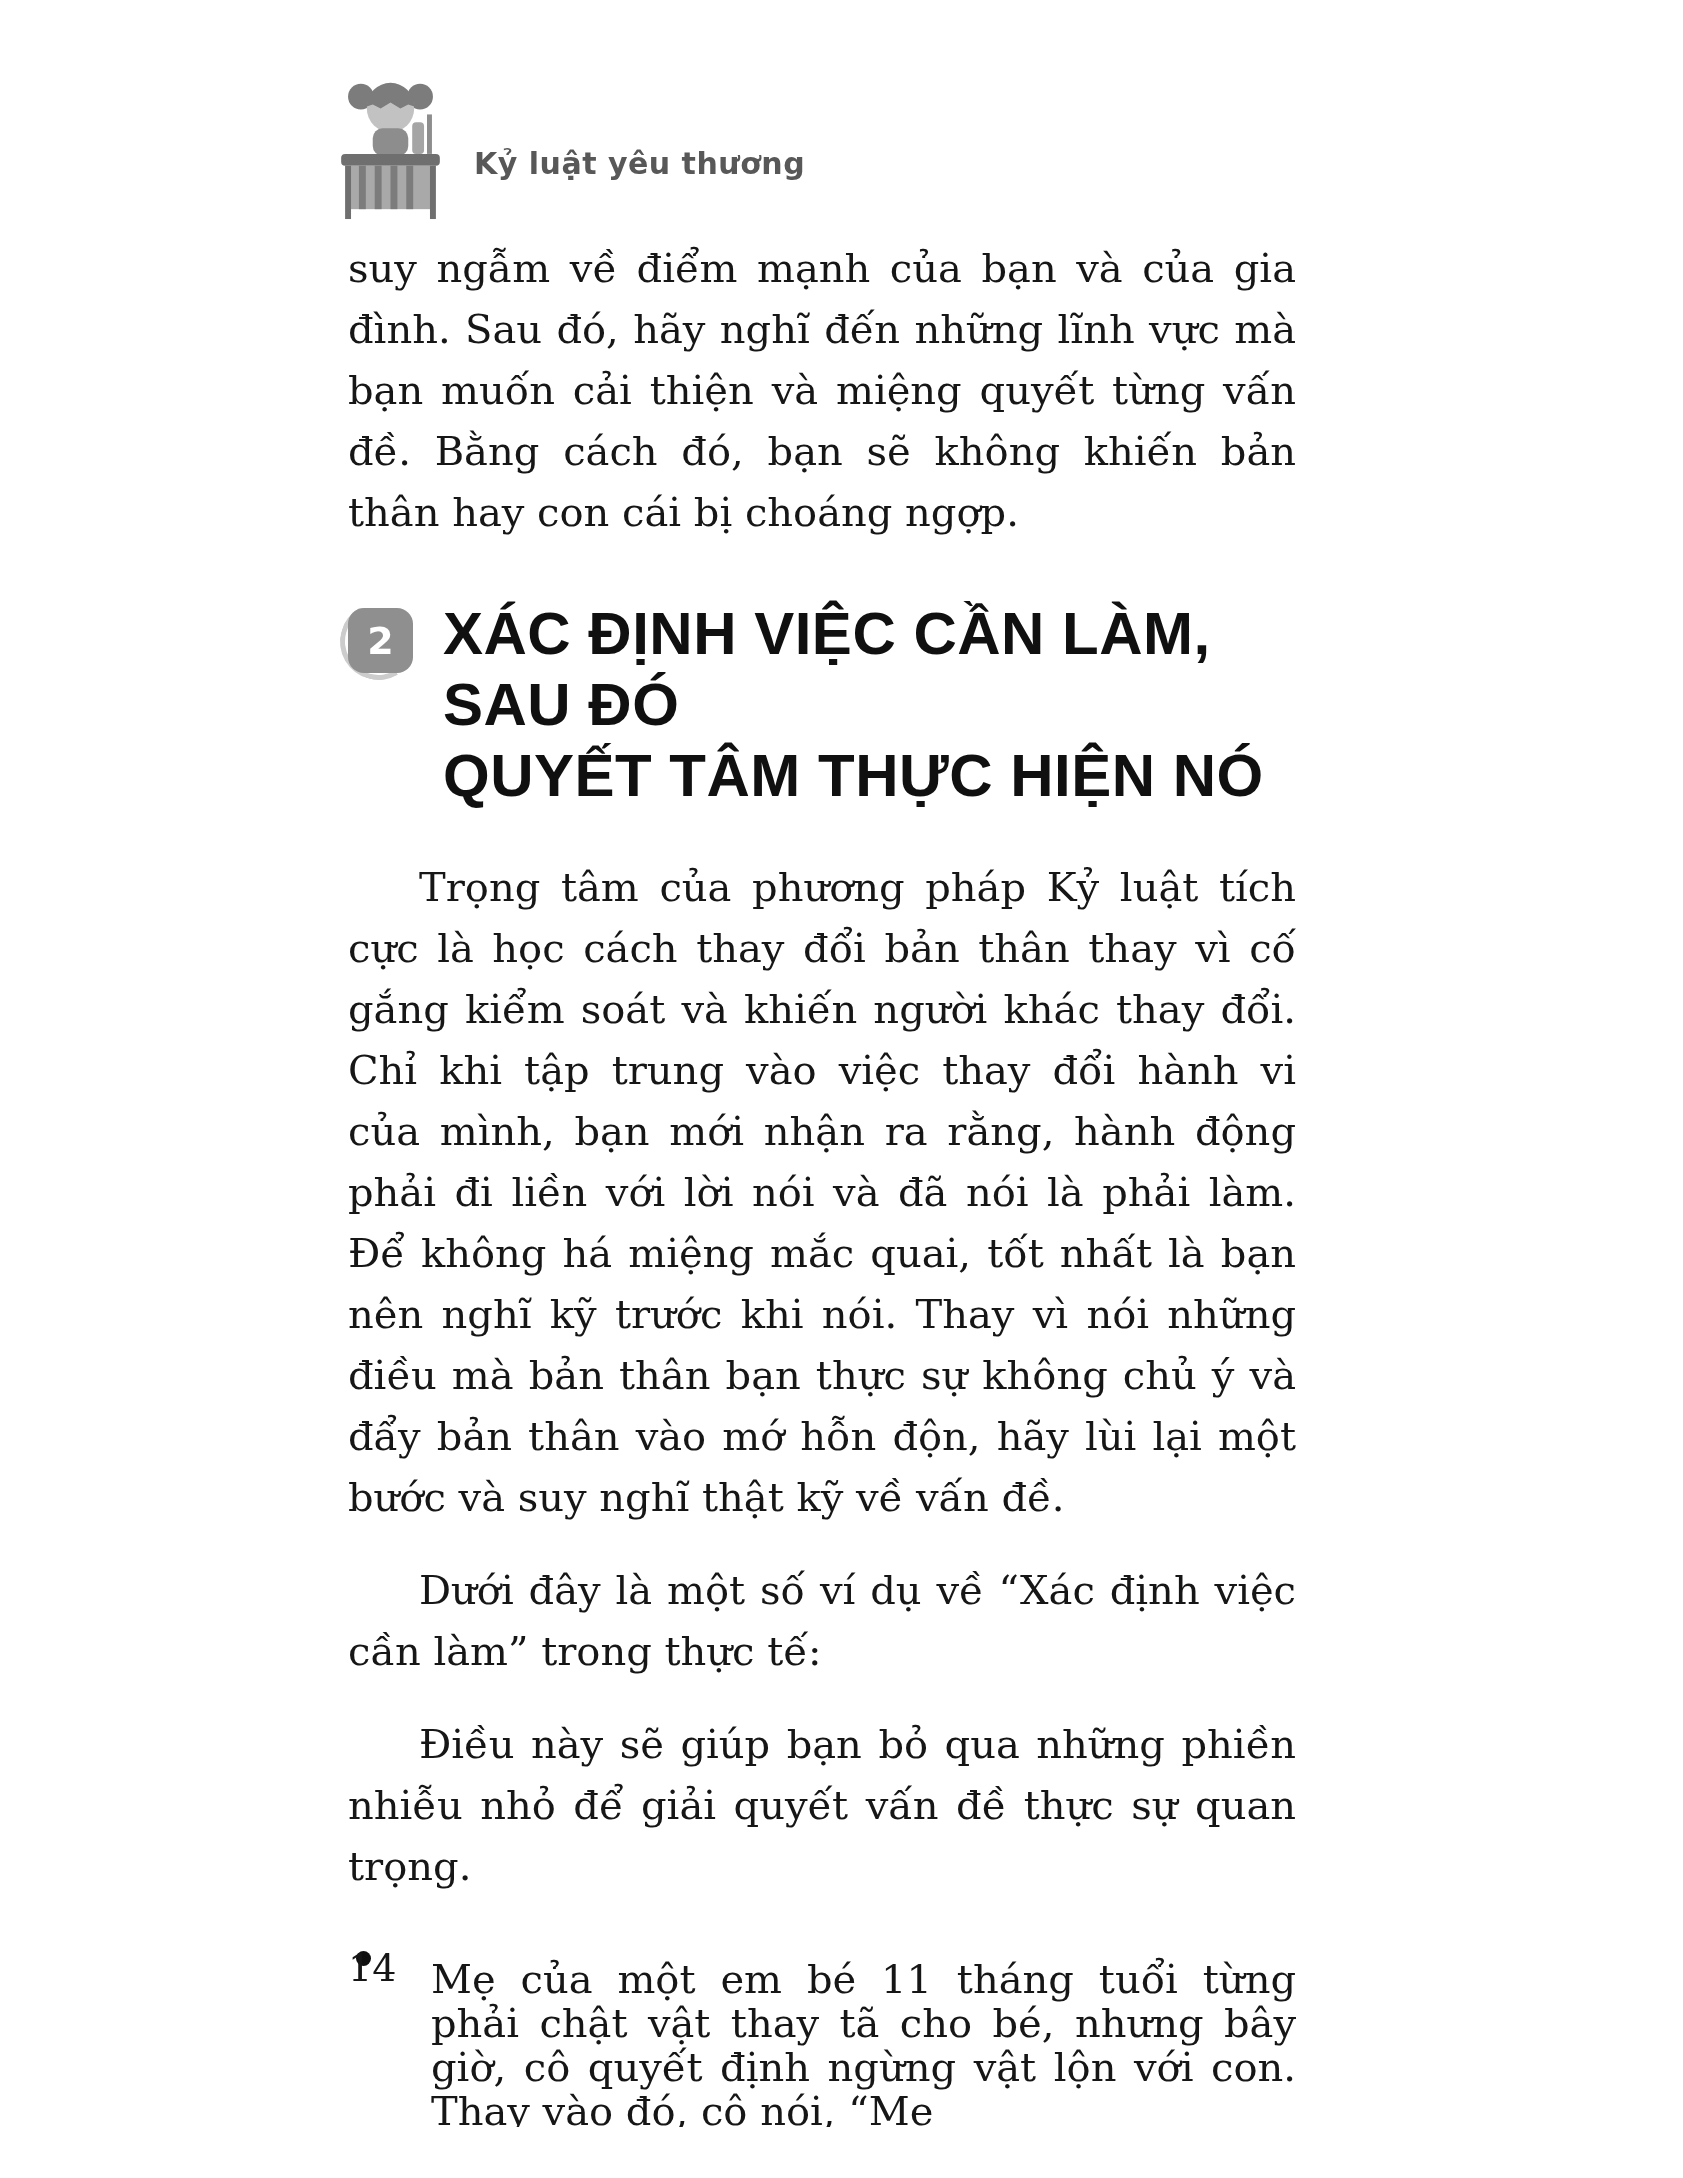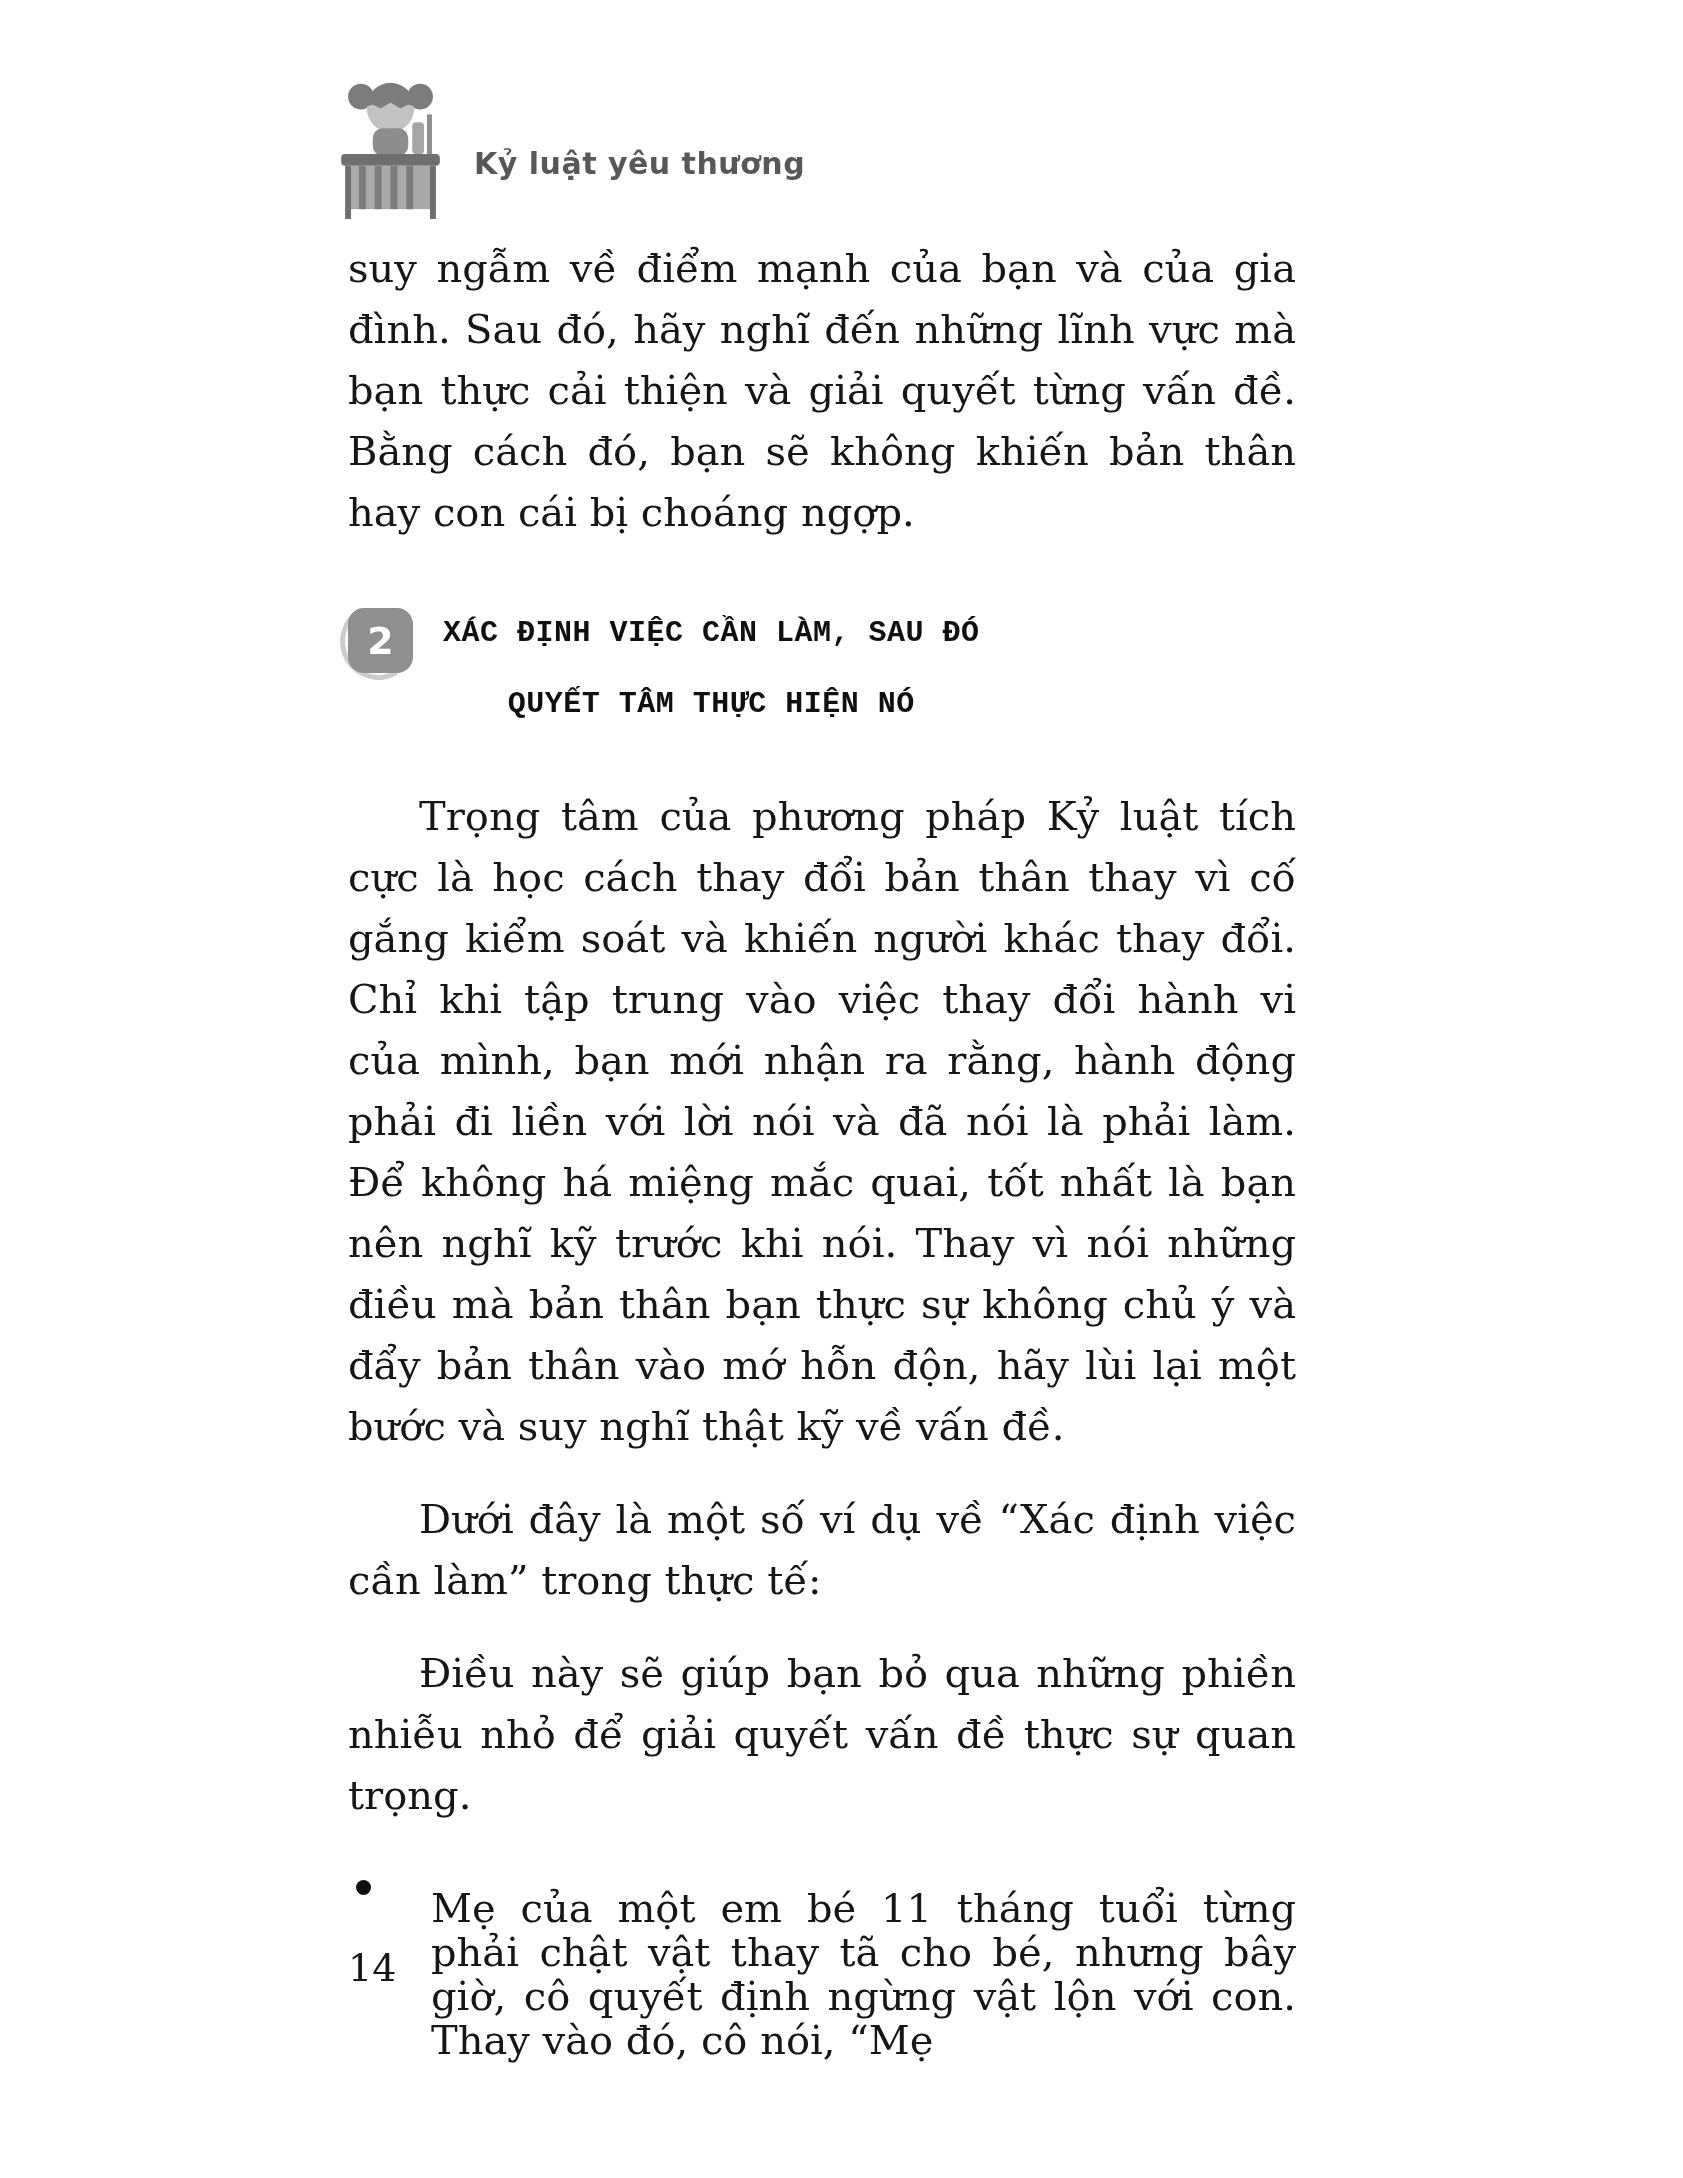--- a/index.html
+++ b/index.html
@@ -77,27 +77,26 @@
     border-radius:16px;
     color:#ffffff;
     font-family:"DejaVu Sans", sans-serif;
     font-weight:700;
     font-size:38px;
     display:flex;
     align-items:center;
     justify-content:center;
   }
   .section-title {
-    font-family:Liberation Mono, monospace;
+    font-family:Liberation Sans, sans-serif;
     font-weight:800;
-    font-size:30px;
+    font-size:60px;
     line-height:71px;
     letter-spacing:0.5px;
     color:#101010;
-    text-align:center;
   }
   .bullet {
     display:flex;
     margin-top:14px;
   }
   .bullet-marker {
     flex:0 0 83px;
     padding-top:22px;
   }
   .bullet-dot {
@@ -143,21 +142,21 @@
       <rect x="56" y="96" width="7" height="44" fill="#7c7c7c"></rect>
       <rect x="72" y="96" width="7" height="44" fill="#7c7c7c"></rect>
       <rect x="10" y="96" width="6" height="54" fill="#6f6f6f"></rect>
       <rect x="96" y="96" width="6" height="54" fill="#6f6f6f"></rect>
     </svg>
     <div class="book-title">Kỷ luật yêu thương</div>
   </div>
 
   <div class="content">
 
-    <p class="para">suy ngẫm về điểm mạnh của bạn và của gia đình. Sau đó, hãy nghĩ đến những lĩnh vực mà bạn thực cải thiện và giải quyết từng vấn đề. Bằng cách đó, bạn sẽ không khiến bản thân hay con cái bị choáng ngợp.</p>
+    <p class="para">suy ngẫm về điểm mạnh của bạn và của gia đình. Sau đó, hãy nghĩ đến những lĩnh vực mà bạn muốn cải thiện và miệng quyết từng vấn đề. Bằng cách đó, bạn sẽ không khiến bản thân hay con cái bị choáng ngợp.</p>
 
     <div class="section-heading">
       <div class="badge-wrap">
         <div class="badge-ring"></div>
         <div class="badge">2</div>
       </div>
       <div class="section-title">
         <div>XÁC ĐỊNH VIỆC CẦN LÀM, SAU ĐÓ</div>
         <div>QUYẾT TÂM THỰC HIỆN NÓ</div>
       </div>

